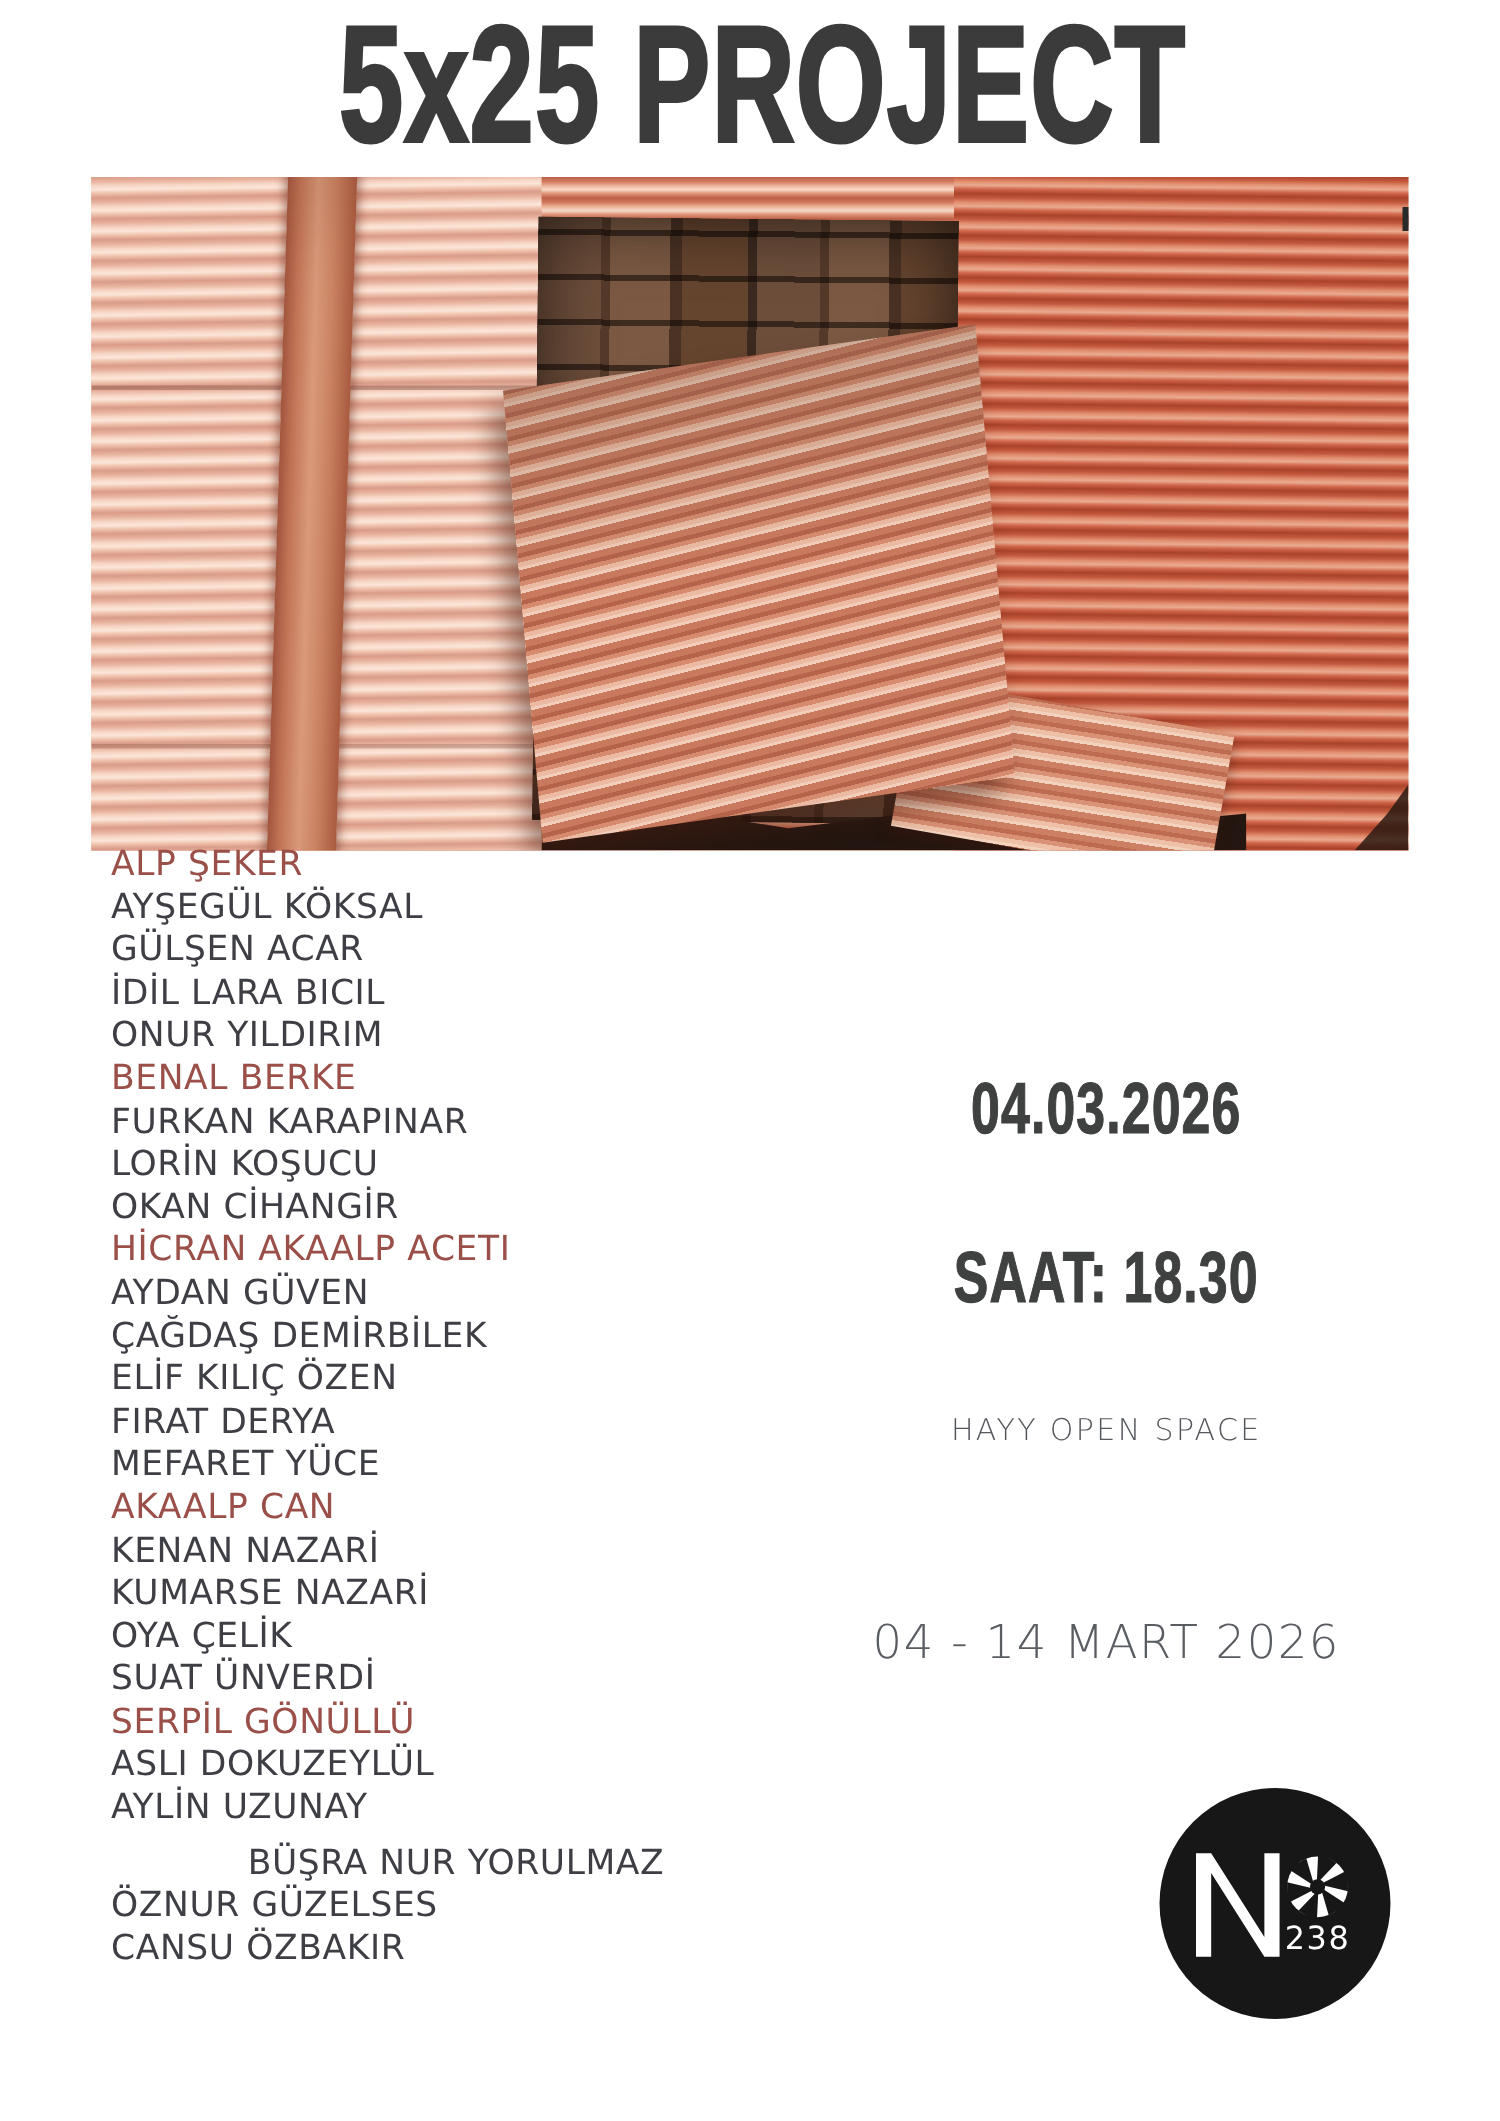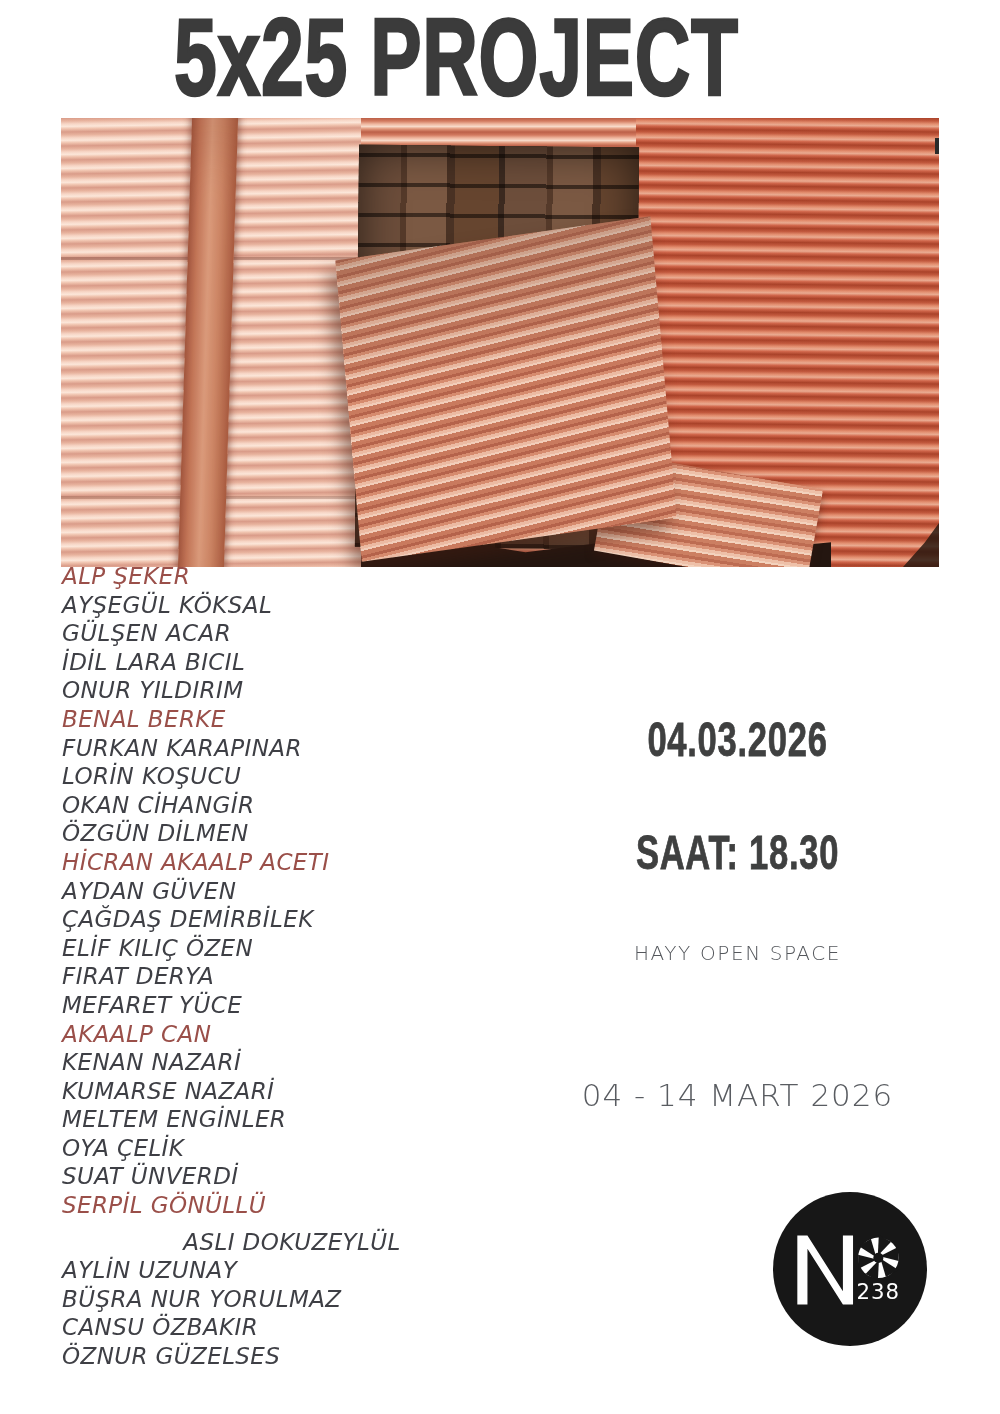--- a/index.html
+++ b/index.html
@@ -8,21 +8,21 @@
     --logo_bg:#171717; --logo_fg:#ffffff; --page_bg:#ffffff;
   }
   *{margin:0;padding:0;box-sizing:border-box;}
   html,body{width:1000px;height:1414px;}
   body{
     position:relative;background:var(--page_bg);
     font-family:"DejaVu Sans","Liberation Sans",sans-serif;
     overflow:hidden;
   }
   
-  .title-wrap{position:absolute;top:2px;left:0;width:912px;text-align:center;}
+  .title-wrap{position:absolute;top:2px;left:0;width:912px;text-align:right;}
   .title{
     display:inline-block;font-size:110px;line-height:1.0;font-weight:bold;
     color:var(--title);letter-spacing:1px;
     transform:scaleX(0.70);transform-origin:center;
     -webkit-text-stroke:2.6px currentColor;
     font-family:"Liberation Sans","DejaVu Sans",sans-serif;
     white-space:nowrap;
   }
   
   .photo{
@@ -85,21 +85,21 @@
       repeating-linear-gradient(174deg,
       #b5634b 0 3px,#d68b6e 3px 6px,#ecbaa2 6px 9px,#f2cdb9 9px 11px,#c97a5e 11px 15.5px);
     box-shadow:-9px 11px 18px rgba(70,30,18,0.5);
   }
   .corner-tear{
     left:842px;top:405px;width:36px;height:44px;background:#2b1a12;opacity:.85;
     clip-path:polygon(100% 0,100% 100%,0 100%,60% 45%);
   }
   .nail{left:874px;top:20px;width:9px;height:16px;background:#2a2a2a;}
   
-  .artists{position:absolute;left:62px;top:562px;width:460px;font-style:italic;}
+  .artists{position:absolute;left:74px;top:562px;width:460px;}
   .artist-row{
     font-size:23px;line-height:28.6px;letter-spacing:0.4px;
     color:var(--name);white-space:nowrap;
   }
   .artist-row.leader{color:var(--leader);}
   .artist-row:nth-child(24){margin-top:8px;text-align:center;}
   
   .details{position:absolute;left:560px;top:0;width:355px;height:1414px;}
   .details > div{position:absolute;width:100%;text-align:center;white-space:nowrap;}
   .ev-date,.ev-time{
@@ -140,39 +140,37 @@
 <div class="artists">
     <div class="artist-row leader">ALP ŞEKER</div>
     <div class="artist-row">AYŞEGÜL KÖKSAL</div>
     <div class="artist-row">GÜLŞEN ACAR</div>
     <div class="artist-row">İDİL LARA BICIL</div>
     <div class="artist-row">ONUR YILDIRIM</div>
     <div class="artist-row leader">BENAL BERKE</div>
     <div class="artist-row">FURKAN KARAPINAR</div>
     <div class="artist-row">LORİN KOŞUCU</div>
     <div class="artist-row">OKAN CİHANGİR</div>
-    <div class="artist-row">ÖZGÜN DİLMEN</div>
     <div class="artist-row leader">HİCRAN AKAALP ACETI</div>
     <div class="artist-row">AYDAN GÜVEN</div>
     <div class="artist-row">ÇAĞDAŞ DEMİRBİLEK</div>
     <div class="artist-row">ELİF KILIÇ ÖZEN</div>
     <div class="artist-row">FIRAT DERYA</div>
     <div class="artist-row">MEFARET YÜCE</div>
     <div class="artist-row leader">AKAALP CAN</div>
     <div class="artist-row">KENAN NAZARİ</div>
     <div class="artist-row">KUMARSE NAZARİ</div>
-    <div class="artist-row">MELTEM ENGİNLER</div>
     <div class="artist-row">OYA ÇELİK</div>
     <div class="artist-row">SUAT ÜNVERDİ</div>
     <div class="artist-row leader">SERPİL GÖNÜLLÜ</div>
     <div class="artist-row">ASLI DOKUZEYLÜL</div>
     <div class="artist-row">AYLİN UZUNAY</div>
     <div class="artist-row">BÜŞRA NUR YORULMAZ</div>
+    <div class="artist-row">ÖZNUR GÜZELSES</div>
     <div class="artist-row">CANSU ÖZBAKIR</div>
-    <div class="artist-row">ÖZNUR GÜZELSES</div>
   </div>
 
 <div class="details">
   <div class="ev-date">04.03.2026</div>
   <div class="ev-time">SAAT: 18.30</div>
   <div class="ev-venue">HAYY OPEN SPACE</div>
   <div class="ev-range">04 - 14 MART 2026</div>
 </div>
 
 <div class="logo">

